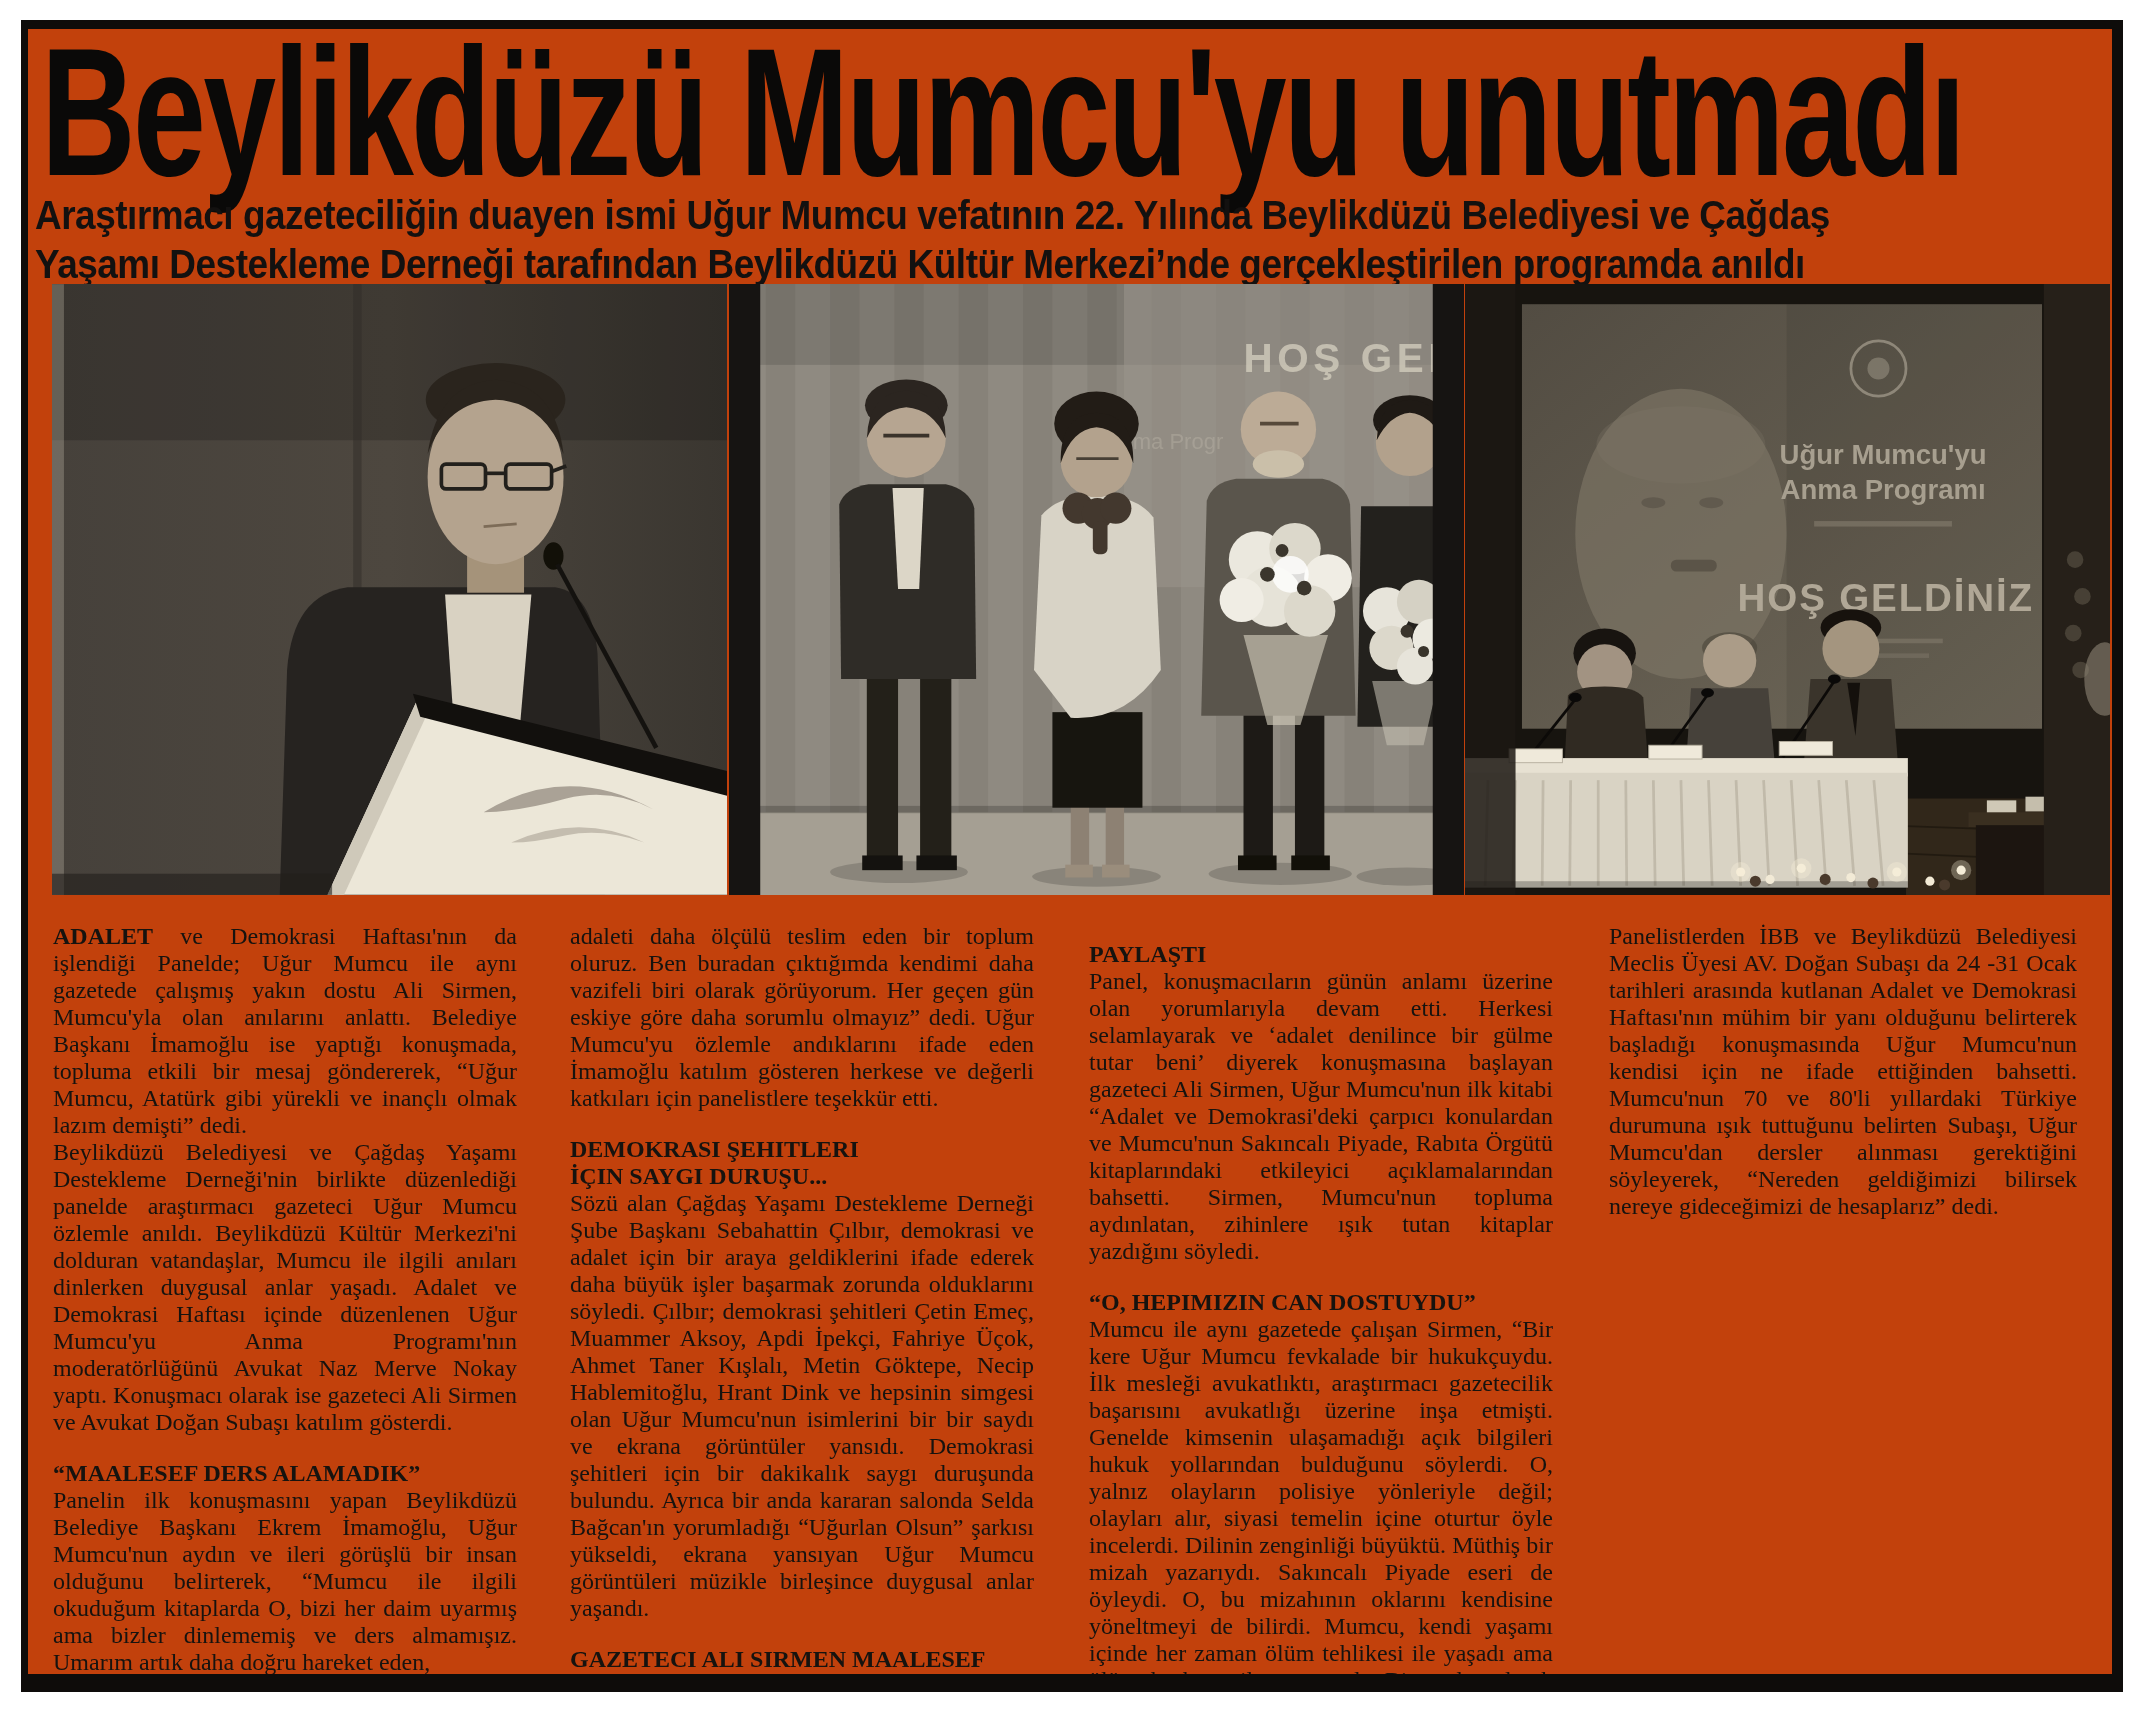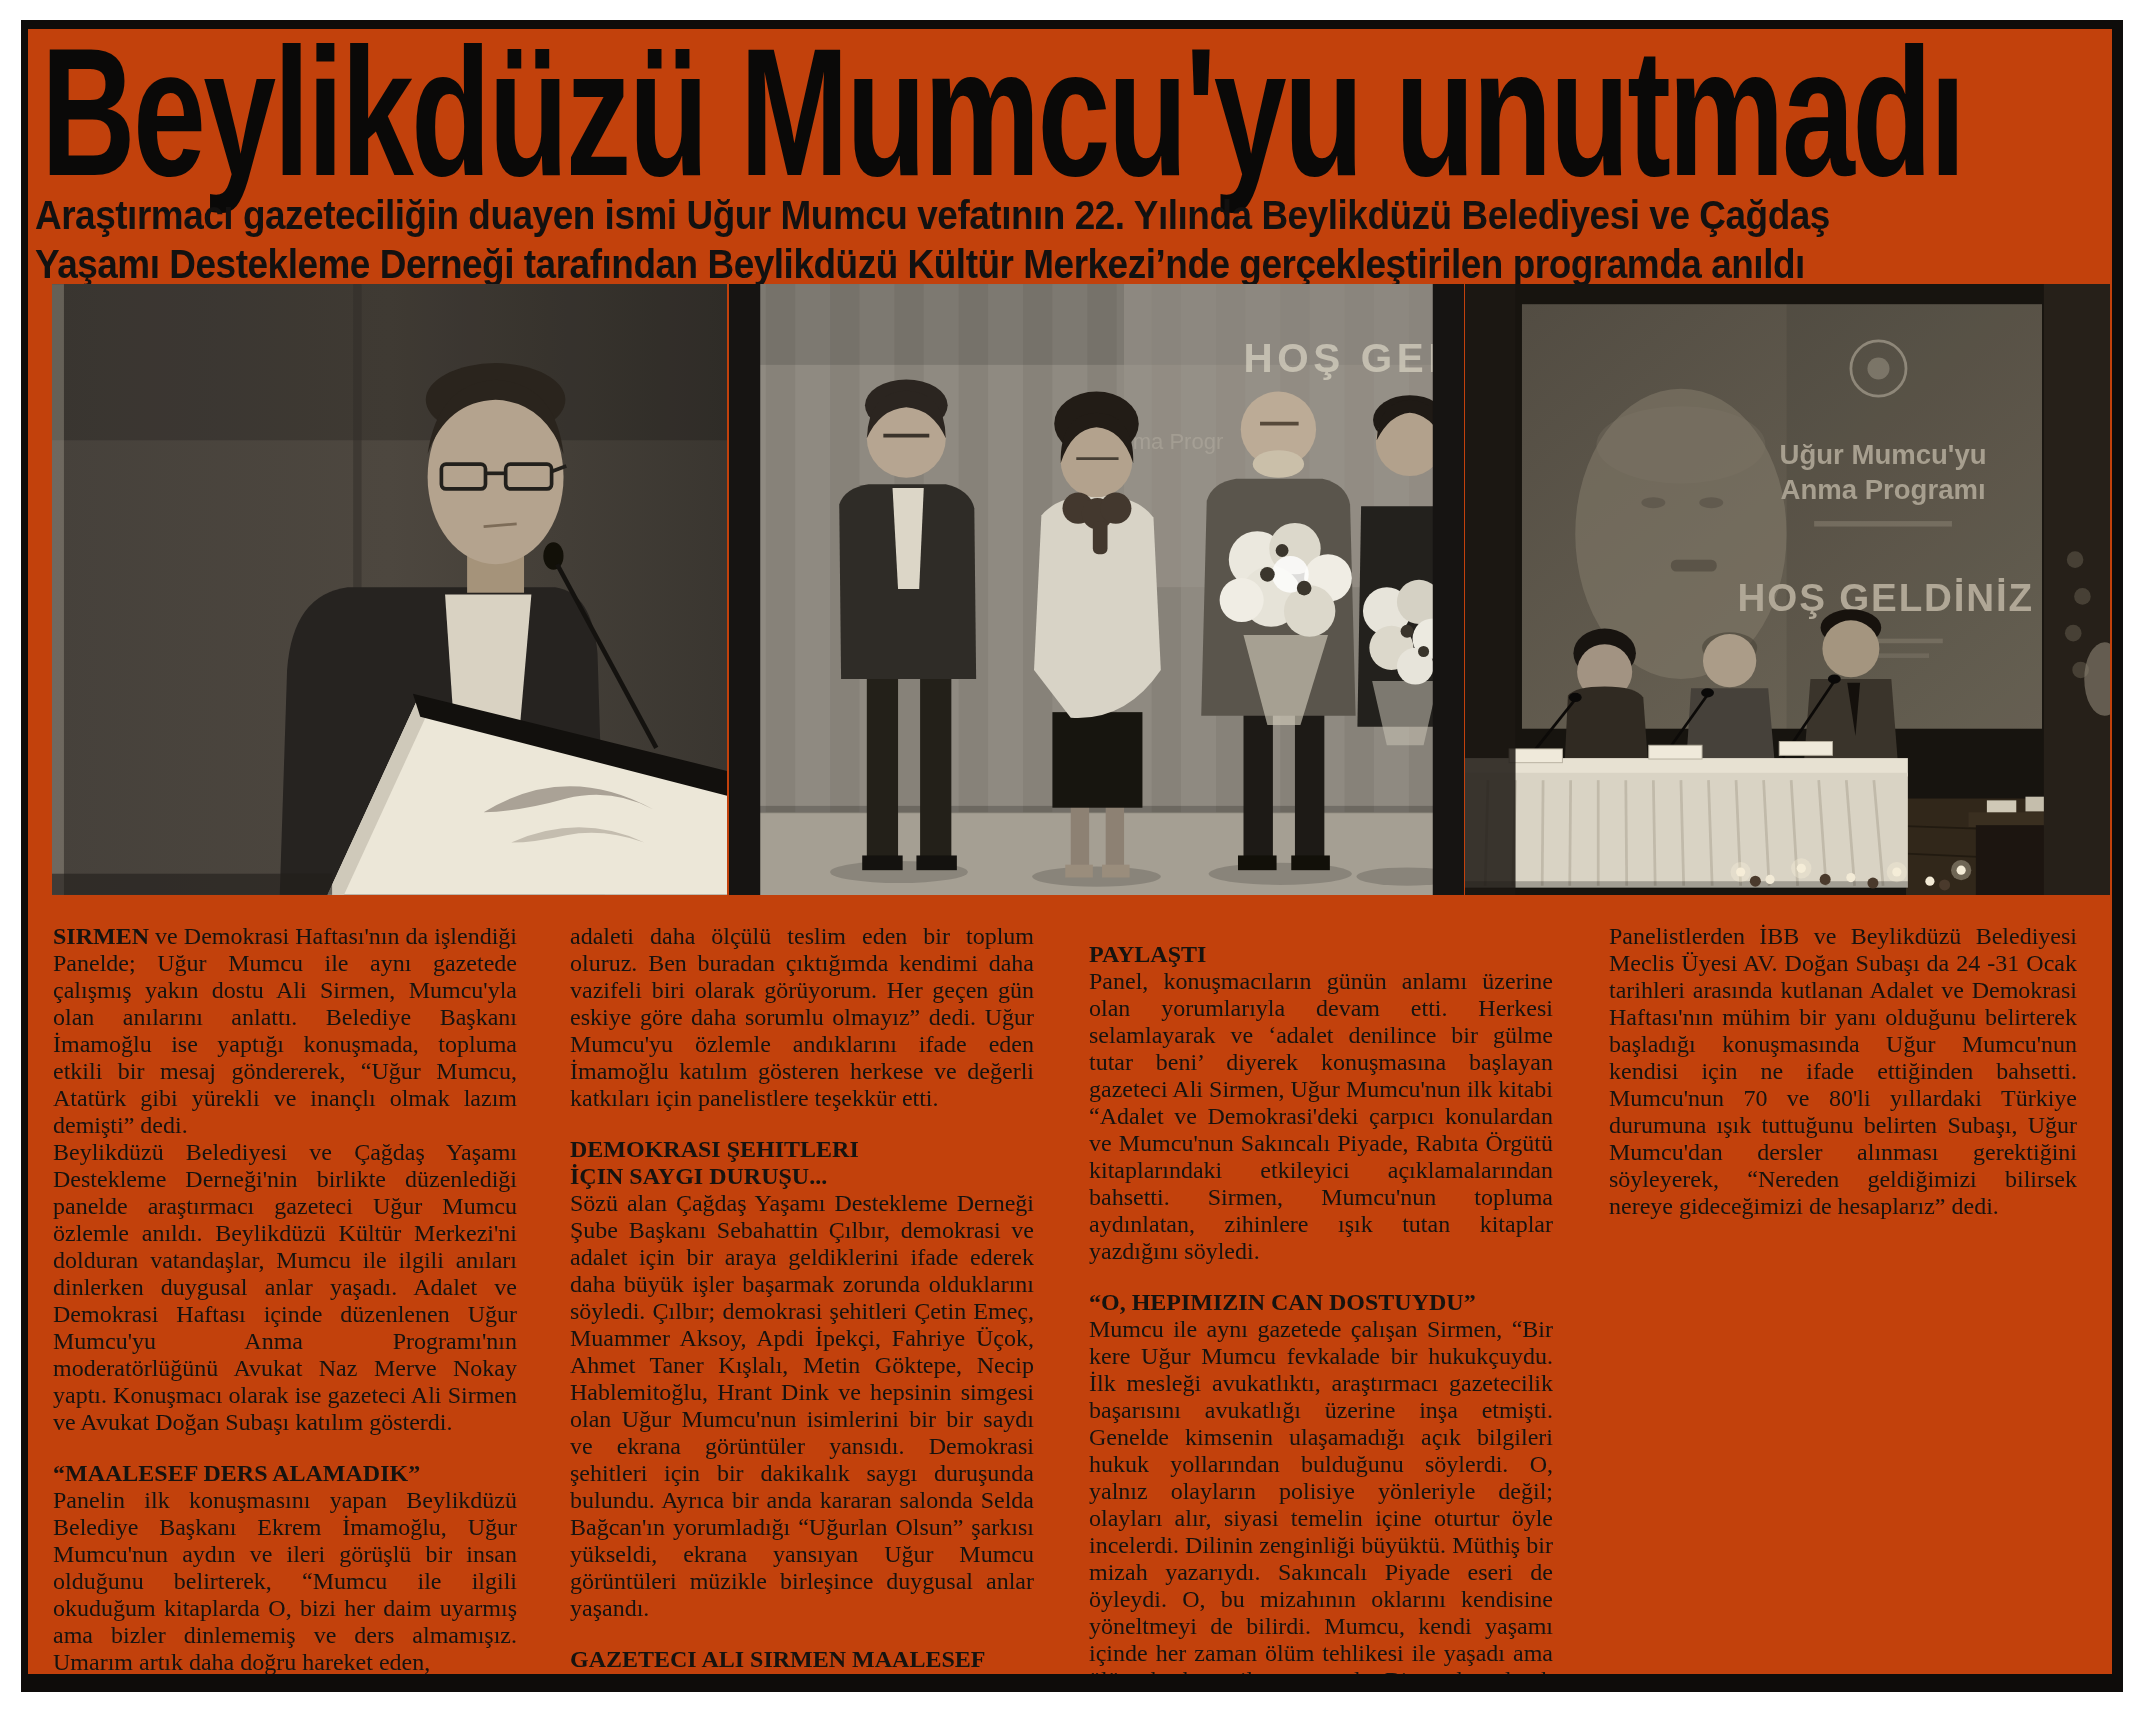--- a/index.html
+++ b/index.html
@@ -316,21 +316,21 @@
               <circle cx="662" cy="380" r="9"></circle>
               <circle cx="670" cy="420" r="9"></circle>
           </g>
           <ellipse cx="696" cy="430" rx="22" ry="40" fill="#8d8575" opacity="0.6"></ellipse>
           <rect width="55" height="665" fill="#1c1813" opacity="0.85"></rect>
         </svg>
       </div>
     </div>
 
     <div class="col" id="col1">
-      <p class="para"><b class="lead">SIRMEN</b> <span>ve Demokrasi Haftası'nın da işlendiği Panelde; Uğur Mumcu ile aynı gazetede çalışmış yakın dostu Ali Sirmen, Mumcu'yla olan anılarını anlattı. Belediye Başkanı İmamoğlu ise yaptığı konuşmada, topluma etkili bir mesaj göndererek, “Uğur Mumcu, Atatürk gibi yürekli ve inançlı olmak lazım demişti” dedi.</span></p>
+      <p class="para"><b class="lead">ADALET</b> <span>ve Demokrasi Haftası'nın da işlendiği Panelde; Uğur Mumcu ile aynı gazetede çalışmış yakın dostu Ali Sirmen, Mumcu'yla olan anılarını anlattı. Belediye Başkanı İmamoğlu ise yaptığı konuşmada, topluma etkili bir mesaj göndererek, “Uğur Mumcu, Atatürk gibi yürekli ve inançlı olmak lazım demişti” dedi.</span></p>
       <p class="para">Beylikdüzü Belediyesi ve Çağdaş Yaşamı Destekleme Derneği'nin birlikte düzenlediği panelde araştırmacı gazeteci Uğur Mumcu özlemle anıldı. Beylikdüzü Kültür Merkezi'ni dolduran vatandaşlar, Mumcu ile ilgili anıları dinlerken duygusal anlar yaşadı. Adalet ve Demokrasi Haftası içinde düzenlenen Uğur Mumcu'yu Anma Programı'nın moderatörlüğünü Avukat Naz Merve Nokay yaptı. Konuşmacı olarak ise gazeteci Ali Sirmen ve Avukat Doğan Subaşı katılım gösterdi.</p>
       <p class="head">“MAALESEF DERS ALAMADIK”</p>
       <p class="para">Panelin ilk konuşmasını yapan Beylikdüzü Belediye Başkanı Ekrem İmamoğlu, Uğur Mumcu'nun aydın ve ileri görüşlü bir insan olduğunu belirterek, “Mumcu ile ilgili okuduğum kitaplarda O, bizi her daim uyarmış ama bizler dinlememiş ve ders almamışız. Umarım artık daha doğru hareket eden,</p>
     </div>
 
     <div class="col" id="col2">
       <p class="para">adaleti daha ölçülü teslim eden bir toplum oluruz. Ben buradan çıktığımda kendimi daha vazifeli biri olarak görüyorum. Her geçen gün eskiye göre daha sorumlu olmayız” dedi. Uğur Mumcu'yu özlemle andıklarını ifade eden İmamoğlu katılım gösteren herkese ve değerli katkıları için panelistlere teşekkür etti.</p>
       <p class="head">DEMOKRASI ŞEHITLERI
  İÇIN SAYGI DURUŞU...</p>
       <p class="para">Sözü alan Çağdaş Yaşamı Destekleme Derneği Şube Başkanı Sebahattin Çılbır, demokrasi ve adalet için bir araya geldiklerini ifade ederek daha büyük işler başarmak zorunda olduklarını söyledi. Çılbır; demokrasi şehitleri Çetin Emeç, Muammer Aksoy, Apdi İpekçi, Fahriye Üçok, Ahmet Taner Kışlalı, Metin Göktepe, Necip Hablemitoğlu, Hrant Dink ve hepsinin simgesi olan Uğur Mumcu'nun isimlerini bir bir saydı ve ekrana görüntüler yansıdı. Demokrasi şehitleri için bir dakikalık saygı duruşunda bulundu.  Ayrıca bir anda kararan salonda Selda Bağcan'ın yorumladığı “Uğurlan Olsun” şarkısı yükseldi, ekrana yansıyan Uğur Mumcu görüntüleri müzikle birleşince duygusal anlar yaşandı.</p>

